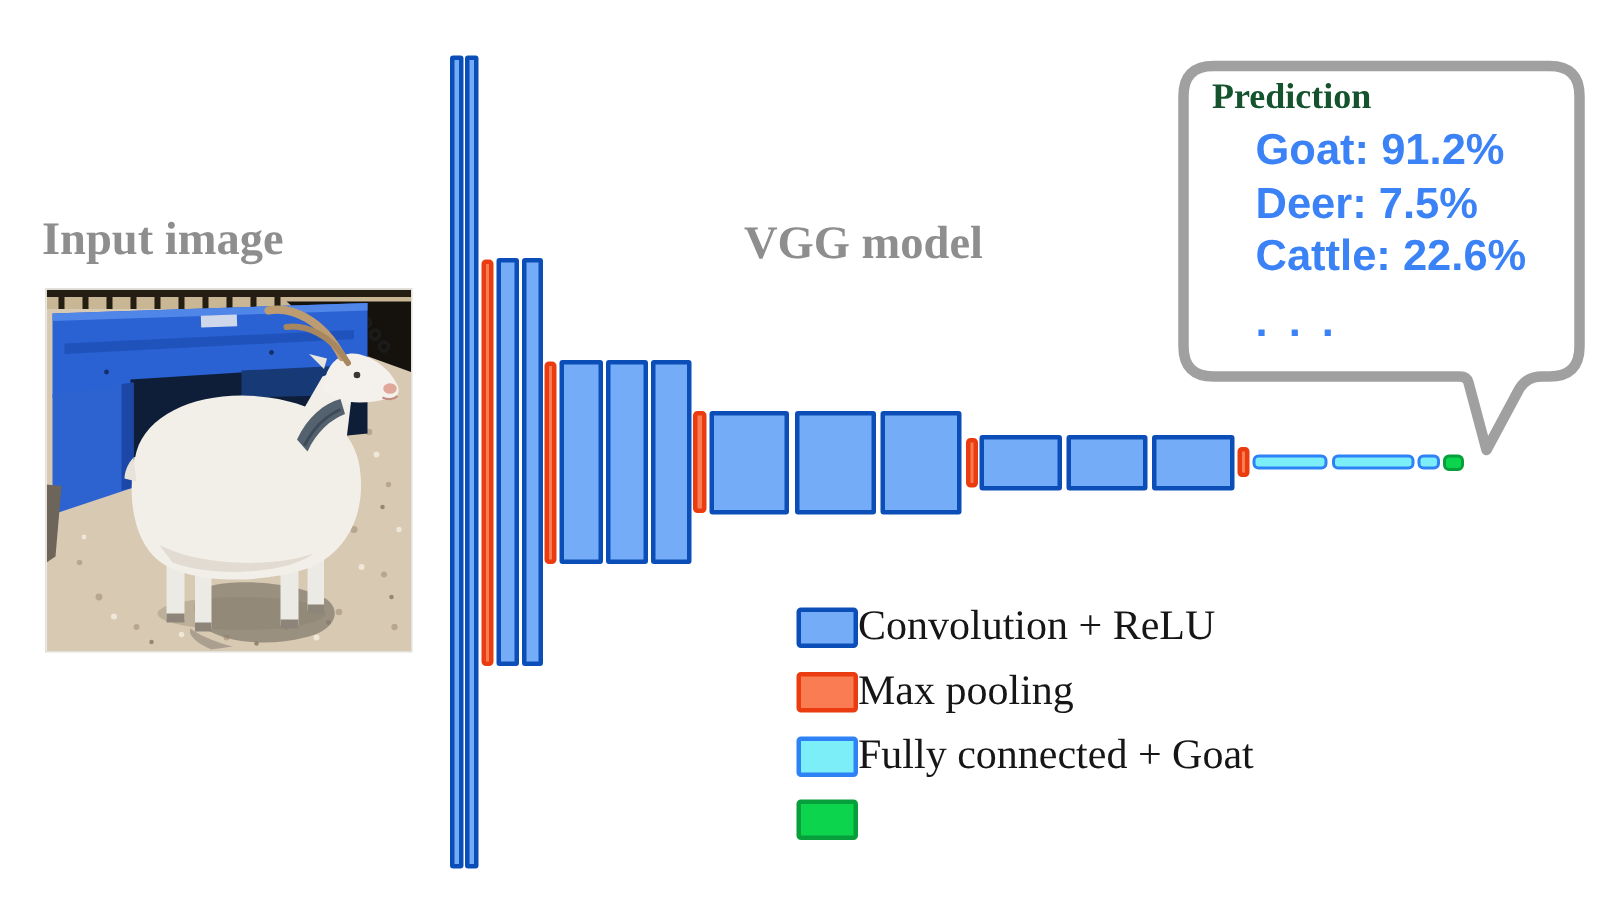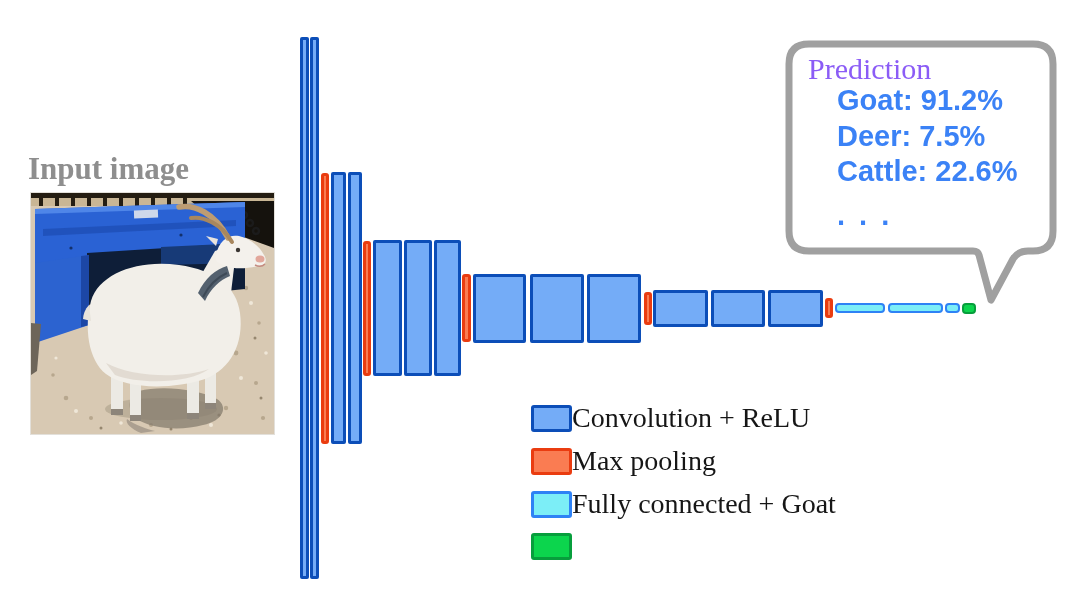--- a/index.html
+++ b/index.html
@@ -1,53 +1,54 @@
 <!DOCTYPE html>
 <html><head>
 <meta charset="utf-8">
 <style>
   html,body{margin:0;padding:0;background:#fff;}
   #app{position:relative;width:1080px;height:608px;background:#ffffff;overflow:hidden;
        font-family:"Liberation Serif","DejaVu Serif",serif;}
   .gray-title{position:absolute;font-weight:bold;font-size:31px;color:#8e8e8e;white-space:nowrap;}
-  #input-label{left:28px;top:151px;text-align:right;}
+  #input-label{left:28px;top:141px;text-align:right;}
   #model-label{left:496px;top:144px;}
 
   
   .layer{position:absolute;border-style:solid;box-sizing:border-box;border-radius:2px;}
   .layer.conv{border-width:3px;}
   .layer.pool{border-width:3px;border-radius:3px;}
   .layer.fc{border-width:2px;border-radius:4px;}
   .layer.softmax{border-width:2px;border-radius:4px;}
 
   
   .legend{position:absolute;left:531px;top:404px;display:flex;flex-direction:column;gap:15px;}
   .legend-item{display:flex;align-items:center;}
   .swatch{width:41px;height:27px;border:3px solid;border-radius:3px;box-sizing:border-box;flex:0 0 auto;}
   .legend-label{font-size:28px;color:#161616;line-height:28px;white-space:nowrap;}
 
   
   .bubble{position:absolute;left:780px;top:30px;width:300px;height:290px;}
   .bubble svg{position:absolute;left:0;top:0;}
-  .bubble-title{position:absolute;left:28px;top:22px;font-size:30px;font-weight:normal;color:#8b5cf6;}
+  .bubble-title{position:absolute;left:28px;top:22px;font-size:24px;font-weight:bold;color:#14532d;}
   .bubble-lines{position:absolute;left:57px;top:53px;color:#3b82f6;
        font-family:"Liberation Sans","DejaVu Sans",sans-serif;font-weight:bold;
        font-size:29px;line-height:35.5px;white-space:nowrap;}
   .bubble-ellipsis{letter-spacing:3px;margin-top:8px;}
 
   
   .photo{position:absolute;left:31px;top:193px;width:243px;height:241px;overflow:hidden;
          outline:1px solid #e3e0da;}
 </style>
 </head>
 <body>
 
 <div id="app">
 
   <div id="input-label" class="gray-title">Input image</div>
+  <div id="model-label" class="gray-title">VGG model</div>
 
   <div class="photo">
     <svg width="243" height="241" viewBox="0 0 243 241">
 
       <rect x="0" y="0" width="243" height="241" fill="#d8c9b3"></rect>
       <g fill="#b7a78e">
         <circle cx="215" cy="95" r="2.2"></circle>
           <circle cx="228" cy="130" r="1.8"></circle>
           <circle cx="205" cy="160" r="2.4"></circle>
         <circle cx="225" cy="190" r="2"></circle>

